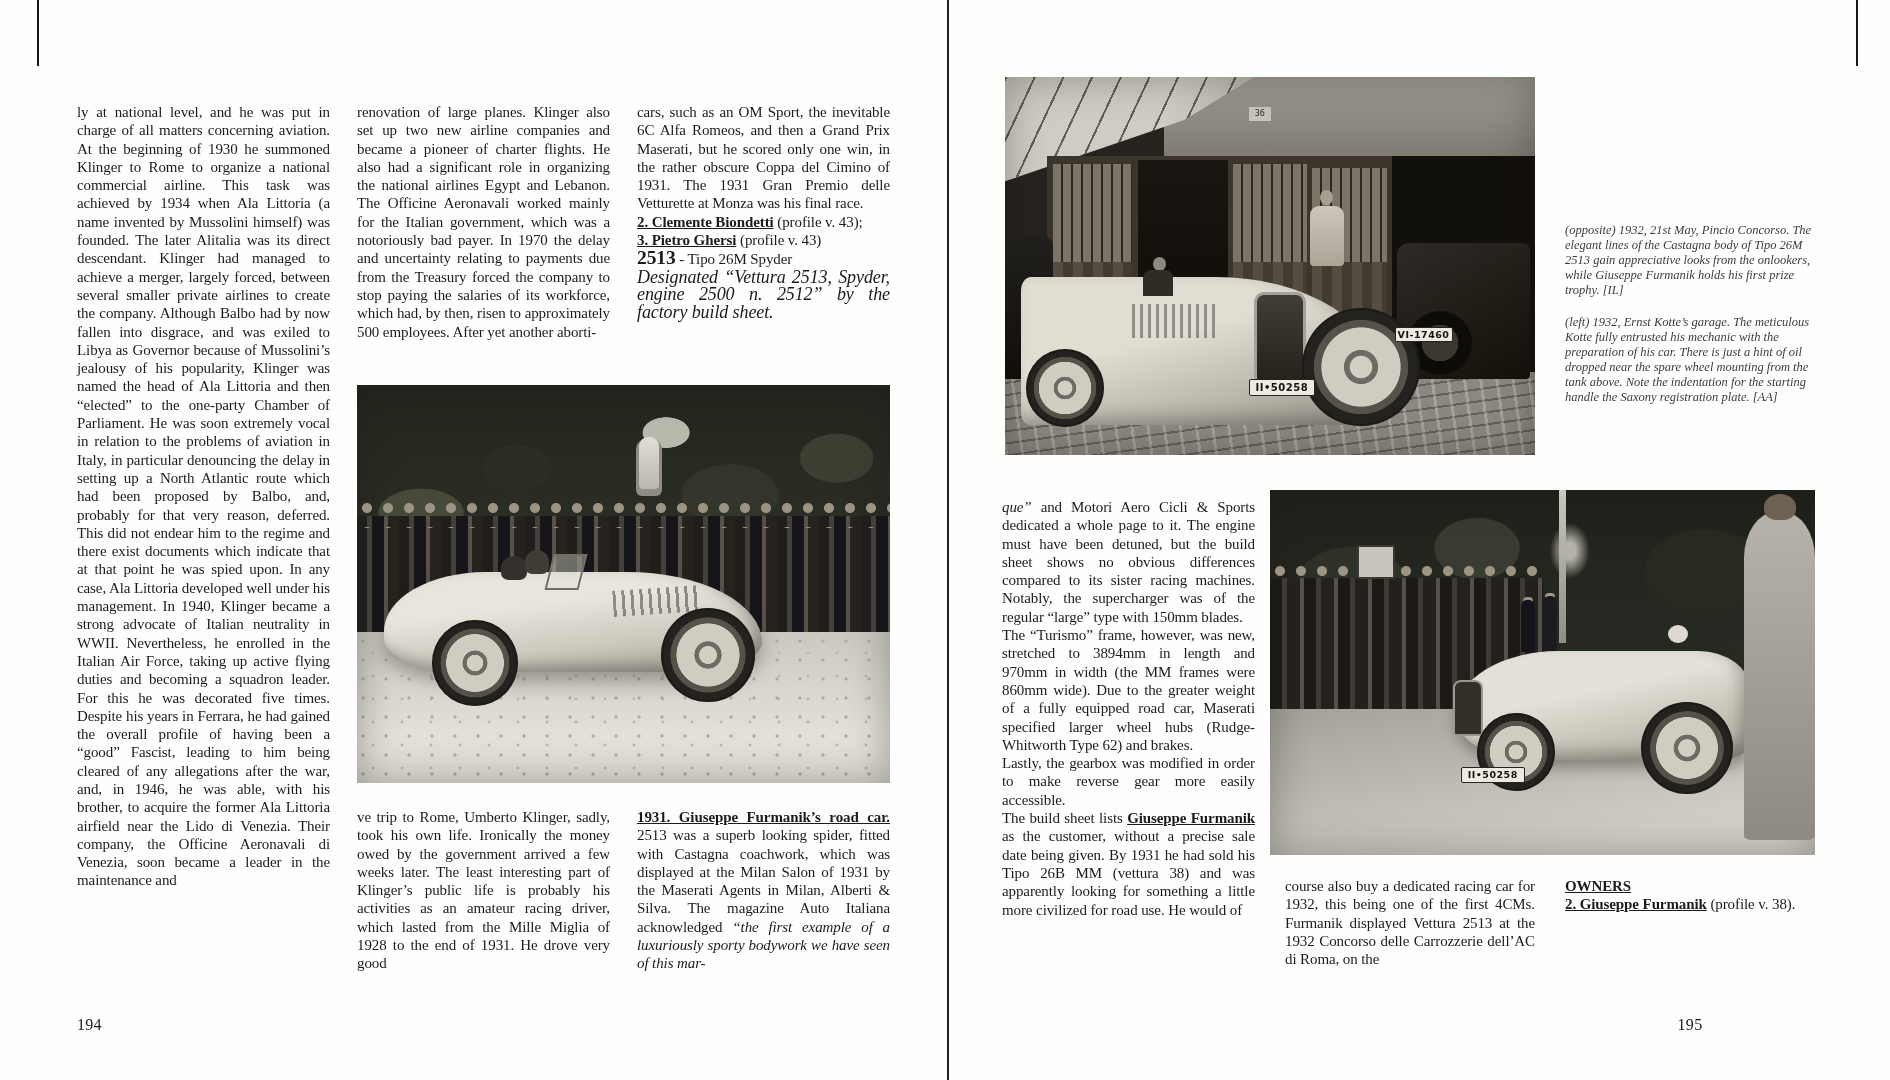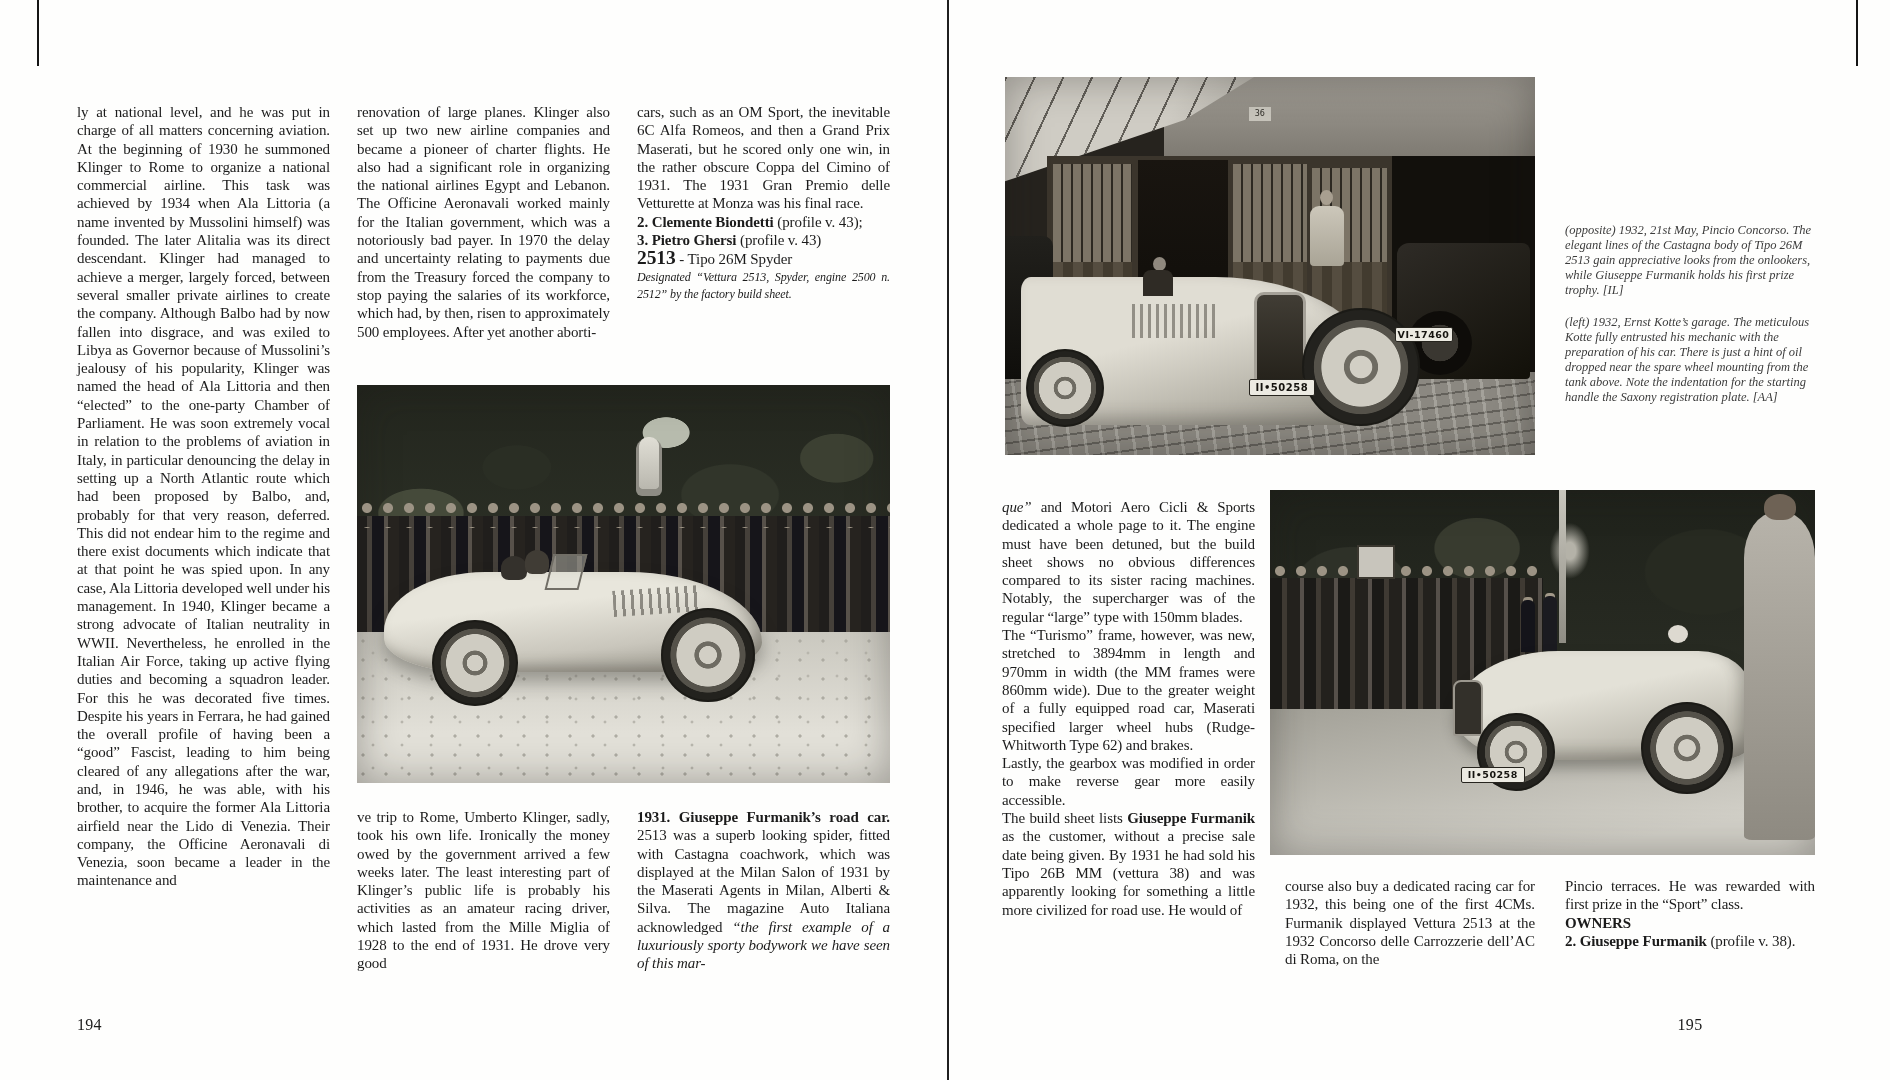--- a/index.html
+++ b/index.html
@@ -2,31 +2,31 @@
 <html><head>
 <meta charset="utf-8">
 <style>
   html,body{margin:0;padding:0;background:#ffffff;}
   .spread{position:relative;width:1890px;height:1080px;background:#fefefd;
     font-family:"Liberation Serif","DejaVu Serif",serif;color:#1b1b1b;overflow:hidden;}
   .txt{position:absolute;font-size:15px;line-height:18.3px;text-align:justify;
     letter-spacing:-0.1px;}
   .txt p{margin:0;}
   .txt p + p{margin-top:0;}
-  b{font-weight:bold;}
+  b{font-weight:bold;text-decoration:underline;}
   .clip{overflow:hidden;}
   .gutter{position:absolute;left:947px;top:0;width:1.5px;height:1080px;background:#1f1f1f;}
   .cropmark{position:absolute;top:0;width:2px;height:66px;background:#151515;}
   .pagenum{position:absolute;font-size:16px;letter-spacing:0.3px;}
   .caption{position:absolute;font-style:italic;font-size:12.5px;line-height:15px;
     color:#3c3c3c;text-align:left;letter-spacing:0;}
   .carhead-num{font-weight:bold;font-size:19.5px;}
   .entryline{margin:0;}
   .h2513{margin-top:12px;}
-  .desig{margin-top:5px;font-style:italic;font-size:12px;line-height:17.6px;}
+  .desig{margin-top:5px;font-style:italic;font-size:18px;line-height:17.6px;}
   
   .ph{position:absolute;overflow:hidden;background:#c9c7c0;}
   .ph::after{content:"";position:absolute;inset:0;pointer-events:none;
     box-shadow:inset 0 0 42px rgba(25,24,20,.35);}
   .ph > div{position:absolute;}
   .plate{background:#eceae2;color:#15130f;font-family:"DejaVu Sans",sans-serif;
     font-weight:bold;font-size:9.5px;line-height:13px;text-align:center;
     border:1px solid #26241e;border-radius:2px;letter-spacing:.5px;z-index:6;}
   .wheel{border-radius:50%;z-index:5;background:
     radial-gradient(circle,#d2cfc5 0 13%,#6e6b62 14% 20%,#cfccc2 21% 47%,
@@ -265,20 +265,19 @@
     <div class="plate p3-plate">II•50258</div>
     <div class="p3-figR"></div>
     <div class="p3-figRhead"></div>
   </div>
 
   <div class="txt" style="left:1285px;top:877px;width:250px;">
     <p>course also buy a dedicated racing car for 1932, this being one of the first 4CMs. Furmanik displayed Vettura 2513 at the 1932 Concorso delle Carrozzerie dell’AC di Roma, on the</p>
   </div>
 
   <div class="txt" style="left:1565px;top:877px;width:250px;">
-    <p>Pincio terraces. He was rewarded with first prize in the “Sport” class.</p>
     <p><b>OWNERS</b></p>
     <p><b>2. Giuseppe Furmanik</b><span> (profile v. 38).</span></p>
   </div>
 
   <div class="pagenum" style="left:1565px;top:1016px;width:250px;text-align:center;">195</div>
 
 </div>
 
 </body></html>

